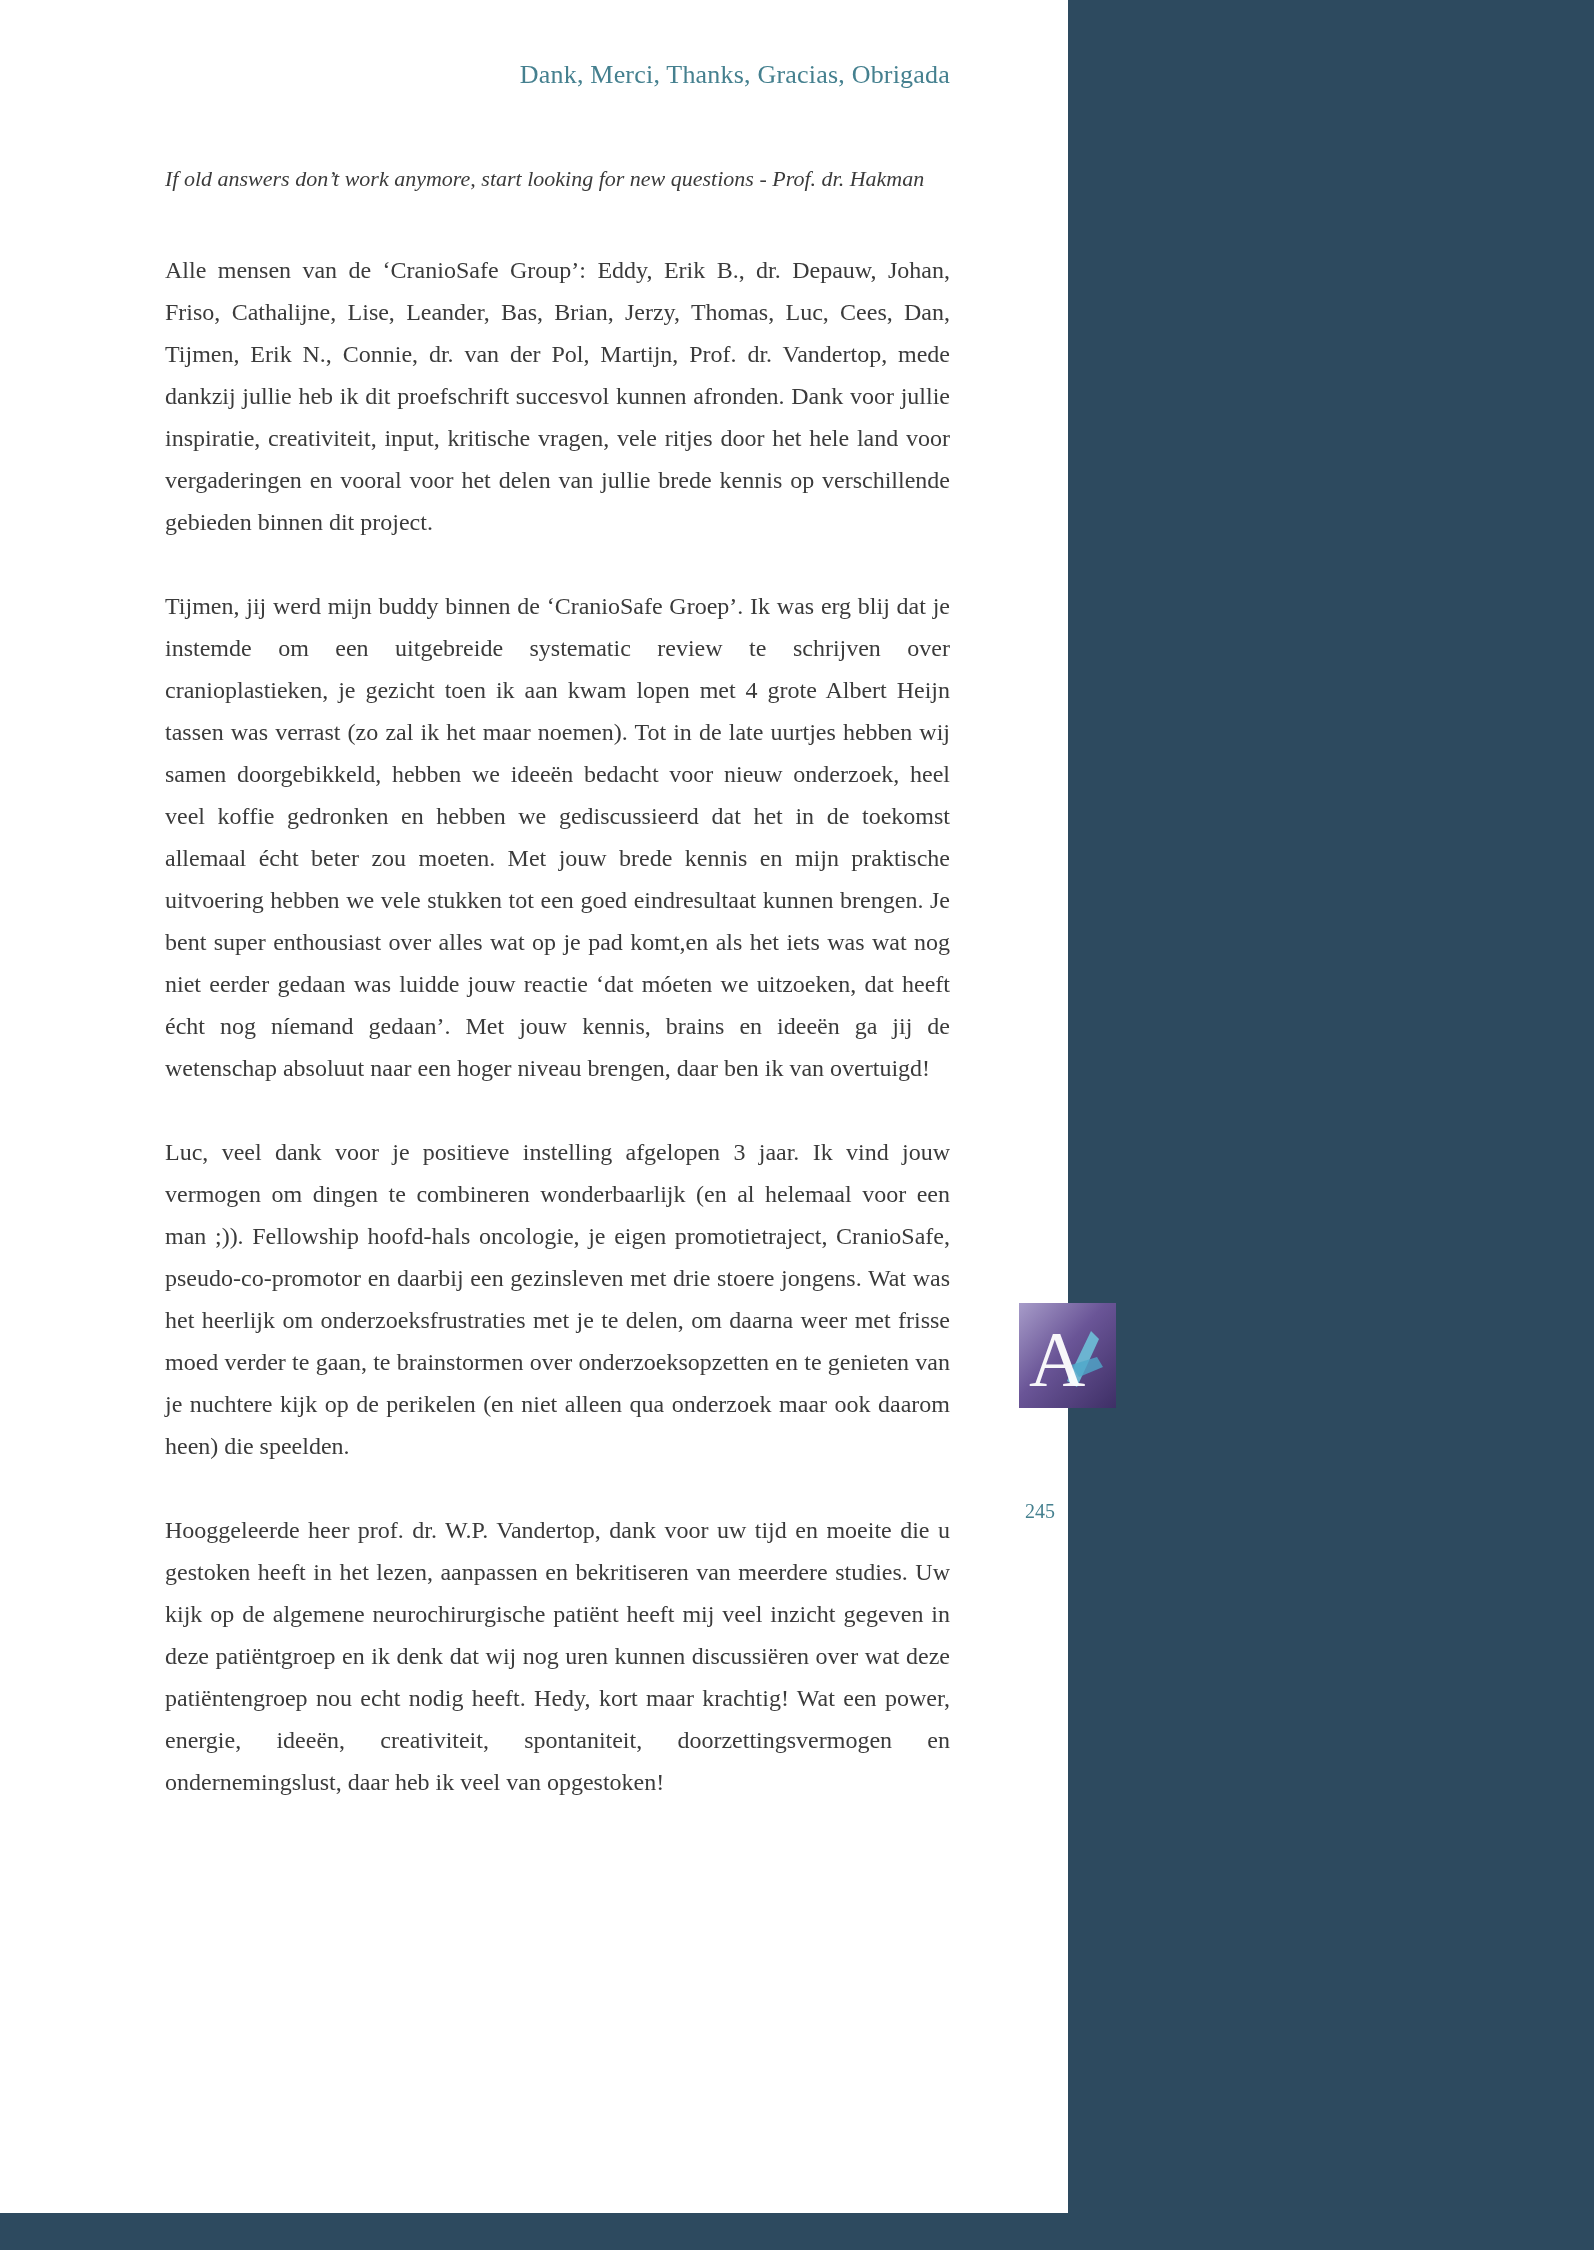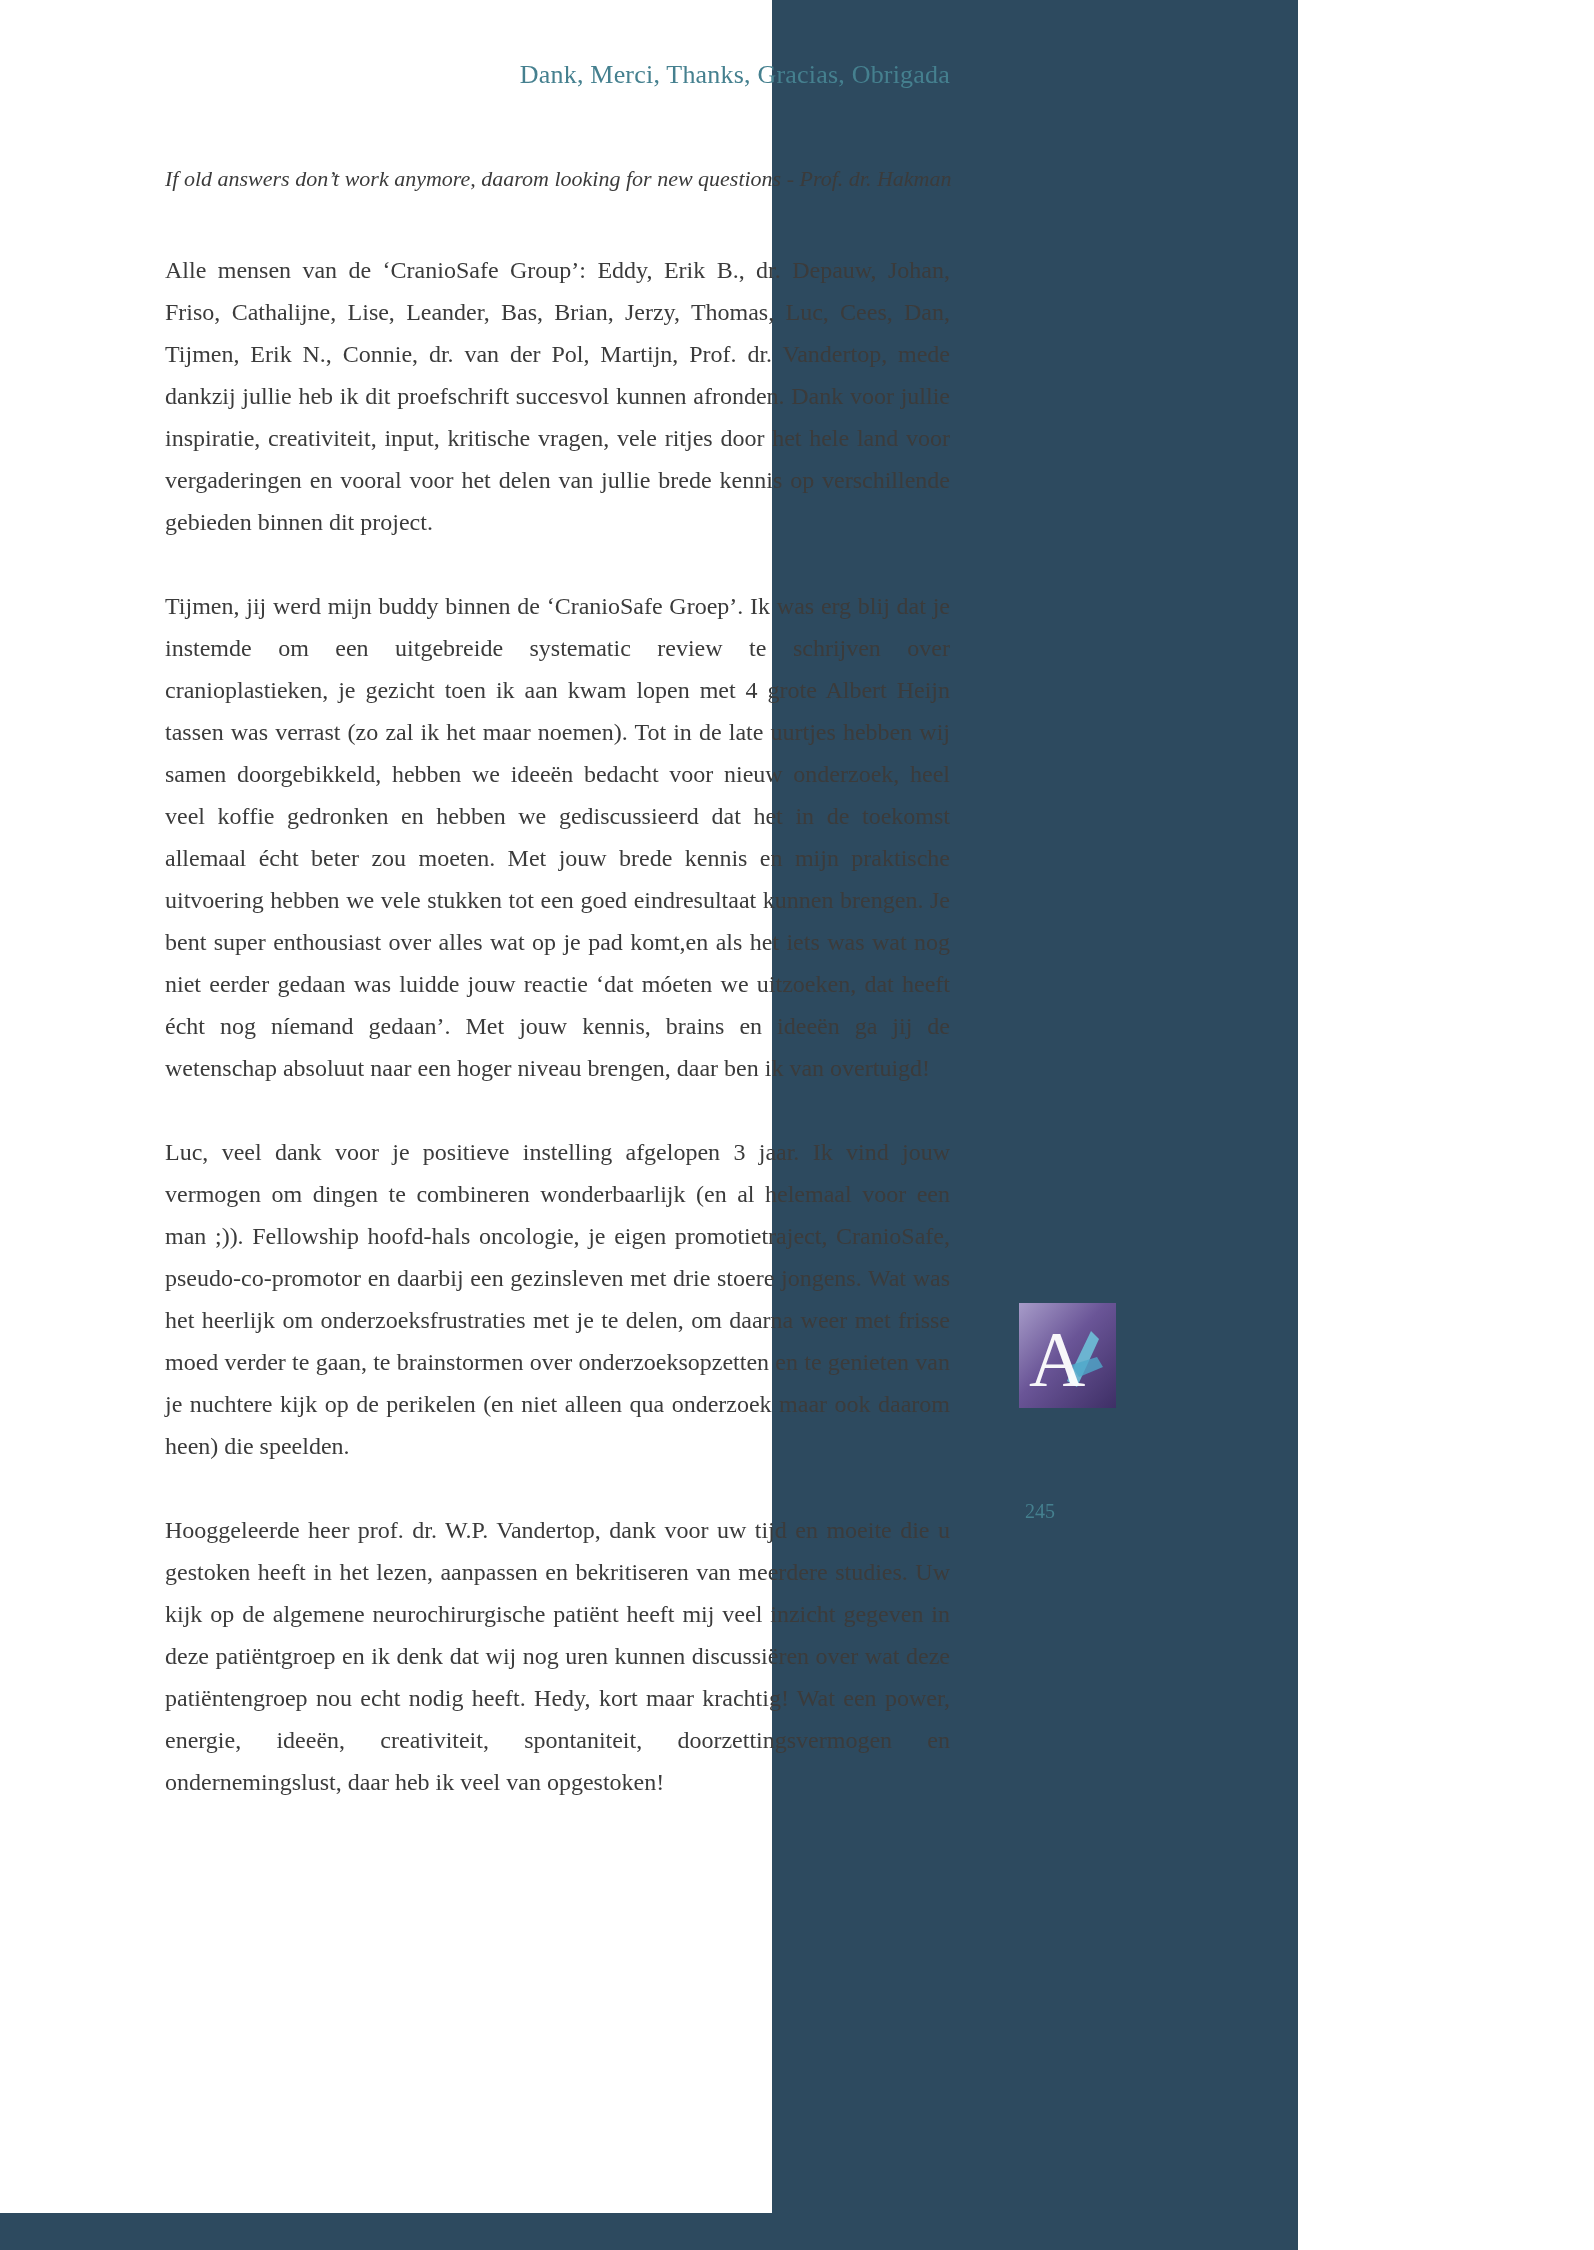--- a/index.html
+++ b/index.html
@@ -2,21 +2,21 @@
 <html lang="nl" style="--accent-teal: #45808F; --band-blue: #2D4A5F; --body-text: #3B3B3B;"><head>
 <meta charset="utf-8">
 <style>
   html, body {
     margin: 0;
     padding: 0;
     background: #ffffff;
   }
   .page {
     position: relative;
-    width: 1298px;
+    width: 1594px;
     height: 2250px;
     background: #ffffff;
     overflow: hidden;
     font-family: "Liberation Serif", serif;
     color: var(--body-text, #3b3b3b);
   }
   .side-band {
     position: absolute;
     top: 0;
     right: 0;
@@ -89,21 +89,21 @@
 <body>
 
 <div class="page">
 
   <div class="side-band"></div>
   <div class="bottom-band"></div>
 
   <div class="content">
     <div class="doc-header">Dank, Merci, Thanks, Gracias, Obrigada</div>
 
-    <div class="epigraph">If old answers don’t work anymore, daarom looking for new questions - Prof. dr. Hakman</div>
+    <div class="epigraph">If old answers don’t work anymore, start looking for new questions - Prof. dr. Hakman</div>
 
     <div class="paragraphs">
       <p class="para">Alle mensen van de ‘CranioSafe Group’: Eddy, Erik B., dr. Depauw, Johan, Friso, Cathalijne, Lise, Leander, Bas, Brian, Jerzy, Thomas, Luc, Cees, Dan, Tijmen, Erik N., Connie, dr. van der Pol, Martijn, Prof. dr. Vandertop, mede dankzij jullie heb ik dit proefschrift succesvol kunnen afronden. Dank voor jullie inspiratie, creativiteit, input, kritische vragen, vele ritjes door het hele land voor vergaderingen en vooral voor het delen van jullie brede kennis op verschillende gebieden binnen dit project.</p>
       <p class="para">Tijmen, jij werd mijn buddy binnen de ‘CranioSafe Groep’. Ik was erg blij dat je instemde om een uitgebreide systematic review te schrijven over cranioplastieken, je gezicht toen ik aan kwam lopen met 4 grote Albert Heijn tassen was verrast (zo zal ik het maar noemen). Tot in de late uurtjes hebben wij samen doorgebikkeld, hebben we ideeën bedacht voor nieuw onderzoek, heel veel koffie gedronken en hebben we gediscussieerd dat het in de toekomst allemaal écht beter zou moeten. Met jouw brede kennis en mijn praktische uitvoering hebben we vele stukken tot een goed eindresultaat kunnen brengen. Je bent super enthousiast over alles wat op je pad komt,en als het iets was wat nog niet eerder gedaan was luidde jouw reactie ‘dat móeten we uitzoeken, dat heeft écht nog níemand gedaan’. Met jouw kennis, brains en ideeën ga jij de wetenschap absoluut naar een hoger niveau brengen, daar ben ik van overtuigd!</p>
       <p class="para">Luc, veel dank voor je positieve instelling afgelopen 3 jaar. Ik vind jouw vermogen om dingen te combineren wonderbaarlijk (en al helemaal voor een man ;)). Fellowship hoofd-hals oncologie, je eigen promotietraject, CranioSafe, pseudo-co-promotor en daarbij een gezinsleven met drie stoere jongens. Wat was het heerlijk om onderzoeksfrustraties met je te delen, om daarna weer met frisse moed verder te gaan, te brainstormen over onderzoeksopzetten en te genieten van je nuchtere kijk op de perikelen (en niet alleen qua onderzoek maar ook daarom heen) die speelden.</p>
       <p class="para">Hooggeleerde heer prof. dr. W.P. Vandertop, dank voor uw tijd en moeite die u gestoken heeft in het lezen, aanpassen en bekritiseren van meerdere studies. Uw kijk op de algemene neurochirurgische patiënt heeft mij veel inzicht gegeven in deze patiëntgroep en ik denk dat wij nog uren kunnen discussiëren over wat deze patiëntengroep nou echt nodig heeft. Hedy, kort maar krachtig! Wat een power, energie, ideeën, creativiteit, spontaniteit, doorzettingsvermogen en ondernemingslust, daar heb ik veel van opgestoken!</p>
     </div>
   </div>
 
   <div class="publisher-logo">

